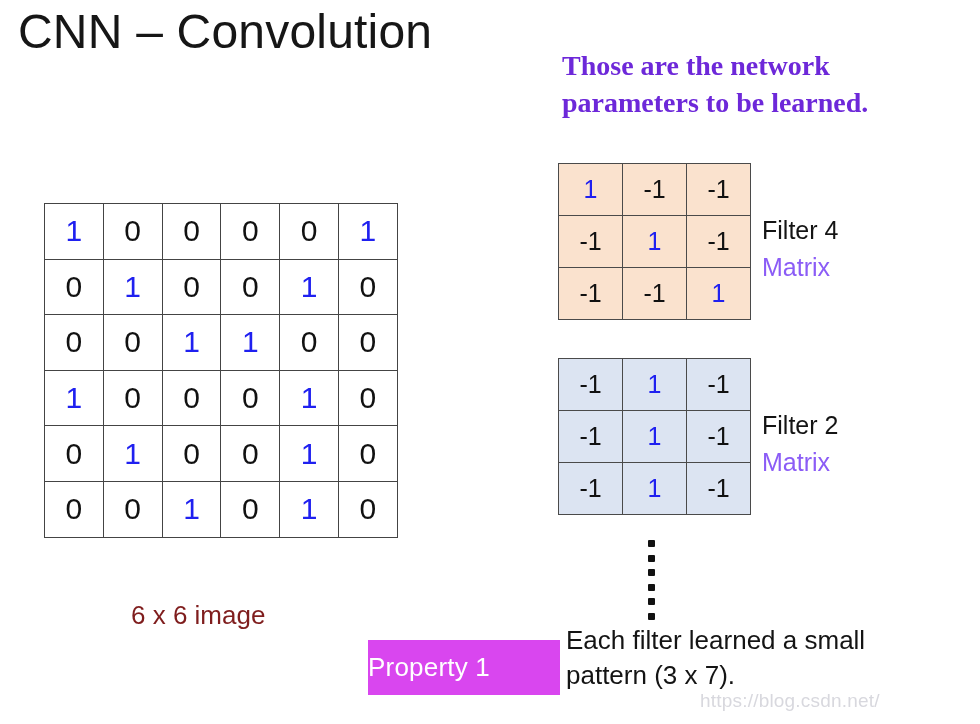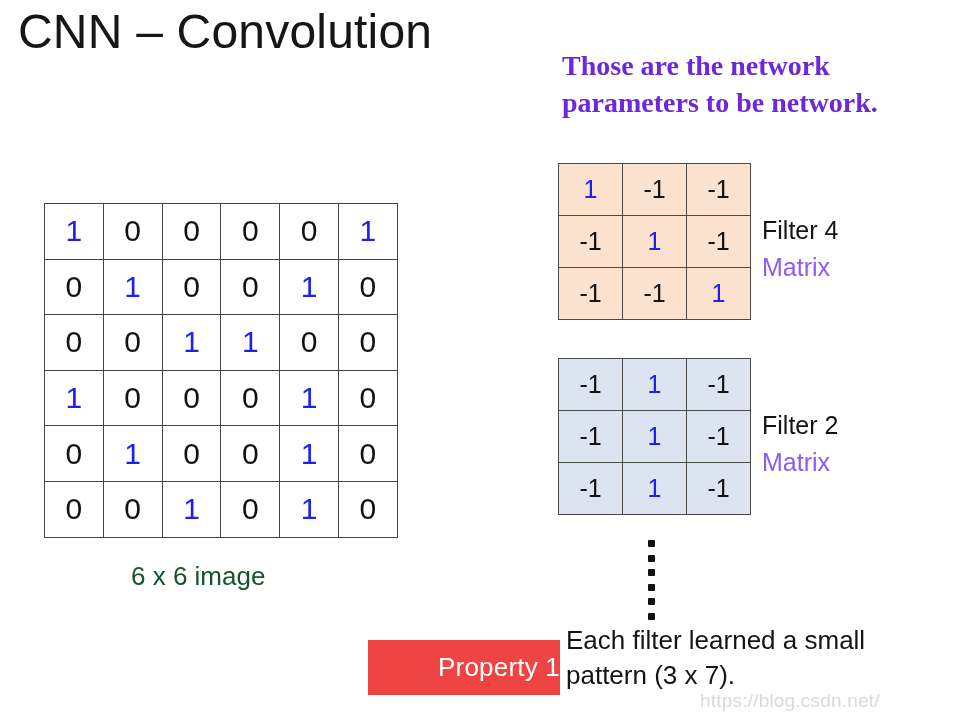--- a/index.html
+++ b/index.html
@@ -125,37 +125,37 @@
     width: 7px;
     height: 7px;
     background: #111111;
     border-radius: 1px;
   }
 
   
   #image-caption {
     position: absolute;
     left: 131px;
-    top: 561px;
+    top: 600px;
     font-size: 26px;
-    color: #14532d;
+    color: #7f1d1d;
     white-space: nowrap;
   }
 
   
   #property-box {
     position: absolute;
     left: 368px;
     top: 640px;
     width: 192px;
     height: 55px;
-    background: #ef4444;
+    background: #d946ef;
     display: flex;
     align-items: center;
-    justify-content: flex-end;
+    justify-content: flex-start;
   }
   #property-box-label {
     color: #ffffff;
     font-size: 26px;
     letter-spacing: 0.2px;
   }
 
   
   #property-description {
     position: absolute;
@@ -180,21 +180,21 @@
 </style>
 </head>
 <body>
 
 <div id="slide">
 
   <div id="slide-title">CNN – Convolution</div>
 
   <div id="red-note">
     <div>Those are the network</div>
-    <div>parameters to be network.</div>
+    <div>parameters to be learned.</div>
   </div>
 
   <table class="matrix" id="image-matrix">
     <tbody>
         <tr>
           <td class="val-one">1</td>
           <td class="val-zero">0</td>
           <td class="val-zero">0</td>
           <td class="val-zero">0</td>
           <td class="val-zero">0</td>

